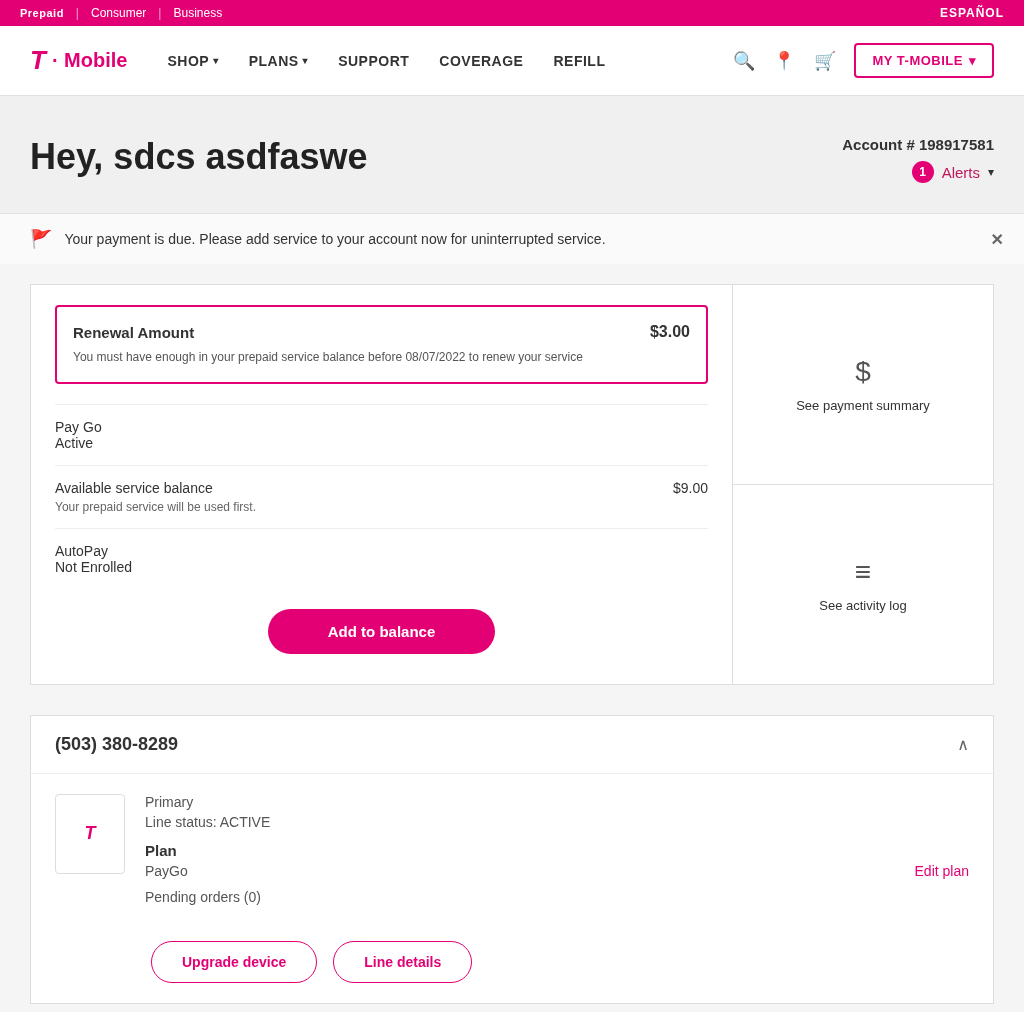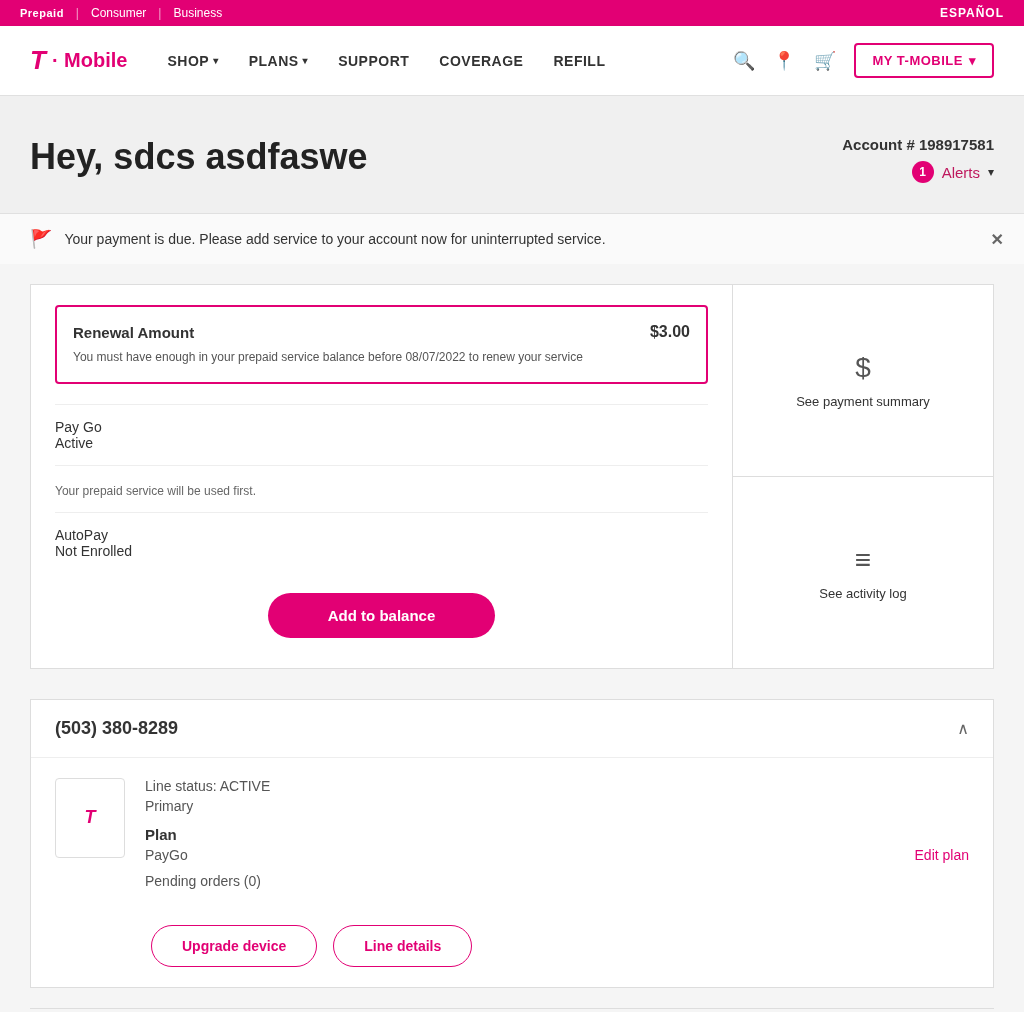--- a/index.html
+++ b/index.html
@@ -393,20 +393,24 @@
         </div>
         <div class="renewal-note">You must have enough in your prepaid service balance before 08/07/2022 to renew your service</div>
       </div>
 
       <div class="info-row">
         <span class="info-row-label">Pay Go</span>
         <span class="info-row-value">Active</span>
       </div>
 
       <div class="info-row" style="flex-direction: column; align-items: flex-start;">
+        <div style="display:flex; justify-content:space-between; width:100%; align-items:center;">
+          <span class="info-row-label">Available service balance</span>
+          <span class="info-row-value">$9.00</span>
+        </div>
         <div class="info-row-sub">Your prepaid service will be used first.</div>
       </div>
 
       <div class="info-row">
         <span class="info-row-label">AutoPay</span>
         <span class="info-row-value">Not Enrolled</span>
       </div>
 
       <button class="add-balance-btn">Add to balance</button>
 
@@ -430,22 +434,22 @@
     <div class="phone-header">
       <span class="phone-number">(503) 380-8289</span>
       <span class="phone-chevron">∧</span>
     </div>
 
     <div class="phone-details">
       <div class="phone-image">
         <span class="phone-image-logo">T</span>
       </div>
       <div class="phone-info">
+        <div class="phone-info-line">Primary</div>
         <div class="phone-info-line">Line status: ACTIVE</div>
-        <div class="phone-info-line">Primary</div>
 
         <div class="phone-plan-row">
           <div>
             <div class="phone-plan-label">Plan</div>
             <div class="phone-plan-name">PayGo</div>
           </div>
           <span class="phone-plan-edit">Edit plan</span>
         </div>
 
         <div class="phone-pending">Pending orders (0)</div>

